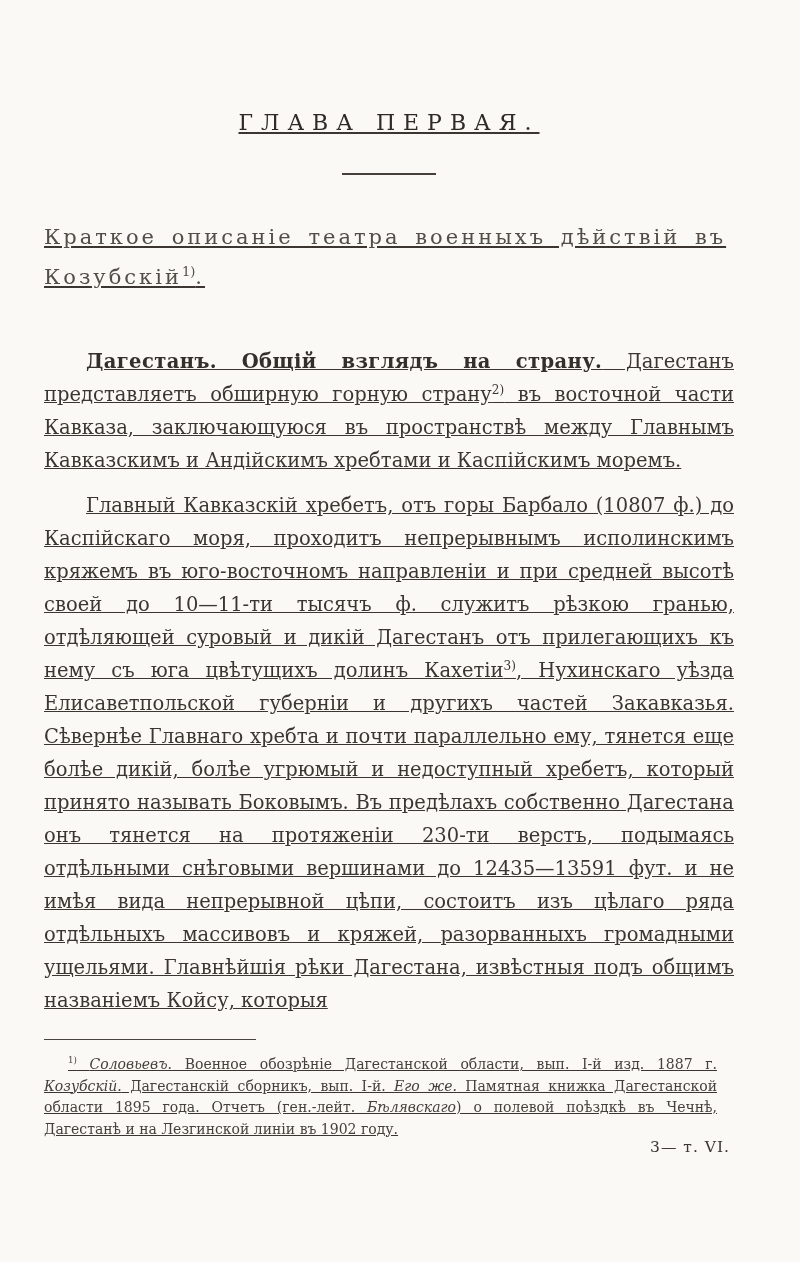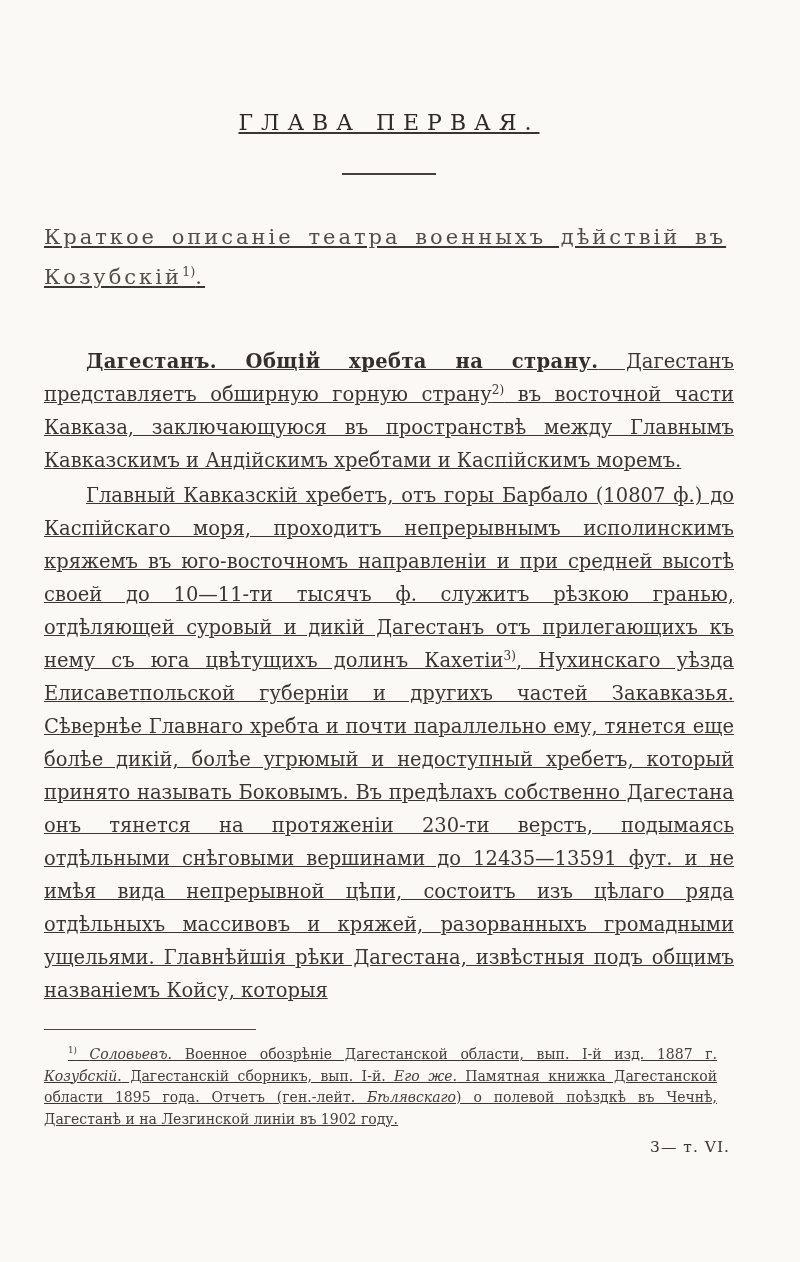--- a/index.html
+++ b/index.html
@@ -52,21 +52,21 @@
     margin-top: 48px;
     font-size: 19.5px;
     line-height: 33px;
     text-align: justify;
   }
   .body-text p {
     margin: 0;
     text-indent: 42px;
   }
   .body-text p + p {
-    margin-top: 2px;
+    margin-top: 12px;
   }
   .lead {
     font-weight: bold;
     letter-spacing: 0.4px;
     color: #332f2a;
   }
   .fn-rule {
     width: 212px;
     border: 0;
     border-top: 1.5px solid #49443d;
@@ -102,21 +102,21 @@
   <div class="chapter-title">ГЛАВА ПЕРВАЯ.</div>
 
   <hr class="title-divider">
 
   <div class="section-heading">
     <span>Краткое описаніе театра военныхъ дѣйствій въ</span><br>
     <span>Козубскій</span><sup>1)</sup><span>.</span>
   </div>
 
   <div class="body-text">
-    <p><span class="lead">Дагестанъ. Общій хребта на страну.</span><span> Дагестанъ представляетъ обширную горную страну</span><sup>2)</sup><span> въ восточной части Кавказа, заключающуюся въ пространствѣ между Главнымъ Кавказскимъ и Андійскимъ хребтами и Каспійскимъ моремъ.</span></p>
+    <p><span class="lead">Дагестанъ. Общій взглядъ на страну.</span><span> Дагестанъ представляетъ обширную горную страну</span><sup>2)</sup><span> въ восточной части Кавказа, заключающуюся въ пространствѣ между Главнымъ Кавказскимъ и Андійскимъ хребтами и Каспійскимъ моремъ.</span></p>
 
     <p><span>Главный Кавказскій хребетъ, отъ горы Барбало (10807 ф.) до Каспійскаго моря, проходитъ непрерывнымъ исполинскимъ кряжемъ въ юго-восточномъ направленіи и при средней высотѣ своей до 10—11-ти тысячъ ф. служитъ рѣзкою гранью, отдѣляющей суровый и дикій Дагестанъ отъ прилегающихъ къ нему съ юга цвѣтущихъ долинъ Кахетіи</span><sup>3)</sup><span>, Нухинскаго уѣзда Елисаветпольской губерніи и другихъ частей Закавказья. Сѣвернѣе Главнаго хребта и почти параллельно ему, тянется еще болѣе дикій, болѣе угрюмый и недоступный хребетъ, который принято называть Боковымъ. Въ предѣлахъ собственно Дагестана онъ тянется на протяженіи 230-ти верстъ, подымаясь отдѣльными снѣговыми вершинами до 12435—13591 фут. и не имѣя вида непрерывной цѣпи, состоитъ изъ цѣлаго ряда отдѣльныхъ массивовъ и кряжей, разорванныхъ громадными ущельями. Главнѣйшія рѣки Дагестана, извѣстныя подъ общимъ названіемъ Койсу, которыя</span></p>
   </div>
 
   <hr class="fn-rule">
 
   <div class="footnotes">
     <p><sup>1)</sup> <span class="it">Соловьевъ.</span><span> Военное обозрѣніе Дагестанской области, вып. I-й изд. 1887 г. </span><span class="it">Козубскій.</span><span> Дагестанскій сборникъ, вып. I-й. </span><span class="it">Его же.</span><span> Памятная книжка Дагестанской области 1895 года. Отчетъ (ген.-лейт. </span><span class="it">Бѣлявскаго</span><span>) о полевой поѣздкѣ въ Чечнѣ, Дагестанѣ и на Лезгинской линіи въ 1902 году.</span></p>
 
 

